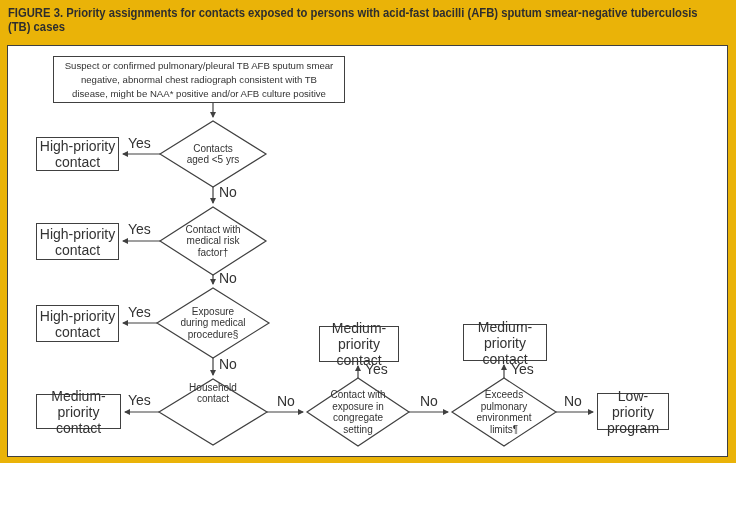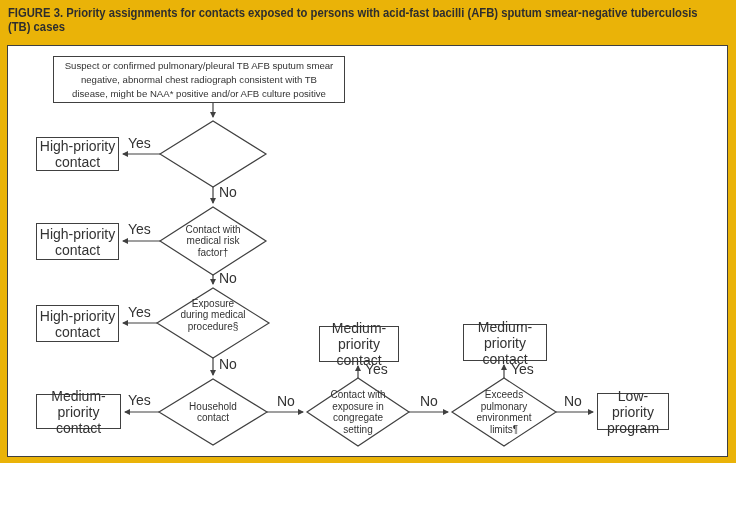--- a/index.html
+++ b/index.html
@@ -82,27 +82,29 @@
         <polygon points="151,366 205,333 259,366 205,399"></polygon>
         <polygon points="299,366 350,332 401,366 350,400"></polygon>
         <polygon points="444,366 496,332 548,366 496,400"></polygon>
       </g>
     </svg>
 
     <div class="fbox start" style="left:45px; top:10px; width:292px; height:47px;">Suspect or confirmed pulmonary/pleural TB AFB sputum smear
 negative, abnormal chest radiograph consistent with TB
 disease, might be NAA* positive and/or AFB culture positive</div>
 
+    <div class="dlabel" style="left:145px; top:68px;">Contacts
+aged &lt;5 yrs</div>
     <div class="dlabel" style="left:145px; top:155px;">Contact with
 medical risk
 factor†</div>
-    <div class="dlabel" style="left:145px; top:229px;">Exposure
+    <div class="dlabel" style="left:145px; top:237px;">Exposure
 during medical
 procedure§</div>
-    <div class="dlabel" style="left:145px; top:326px;">Household
+    <div class="dlabel" style="left:145px; top:307px;">Household
 contact</div>
     <div class="dlabel" style="left:290px; top:326px;">Contact with
 exposure in
 congregate
 setting</div>
     <div class="dlabel" style="left:436px; top:326px;">Exceeds
 pulmonary
 environment
 limits¶</div>
 

